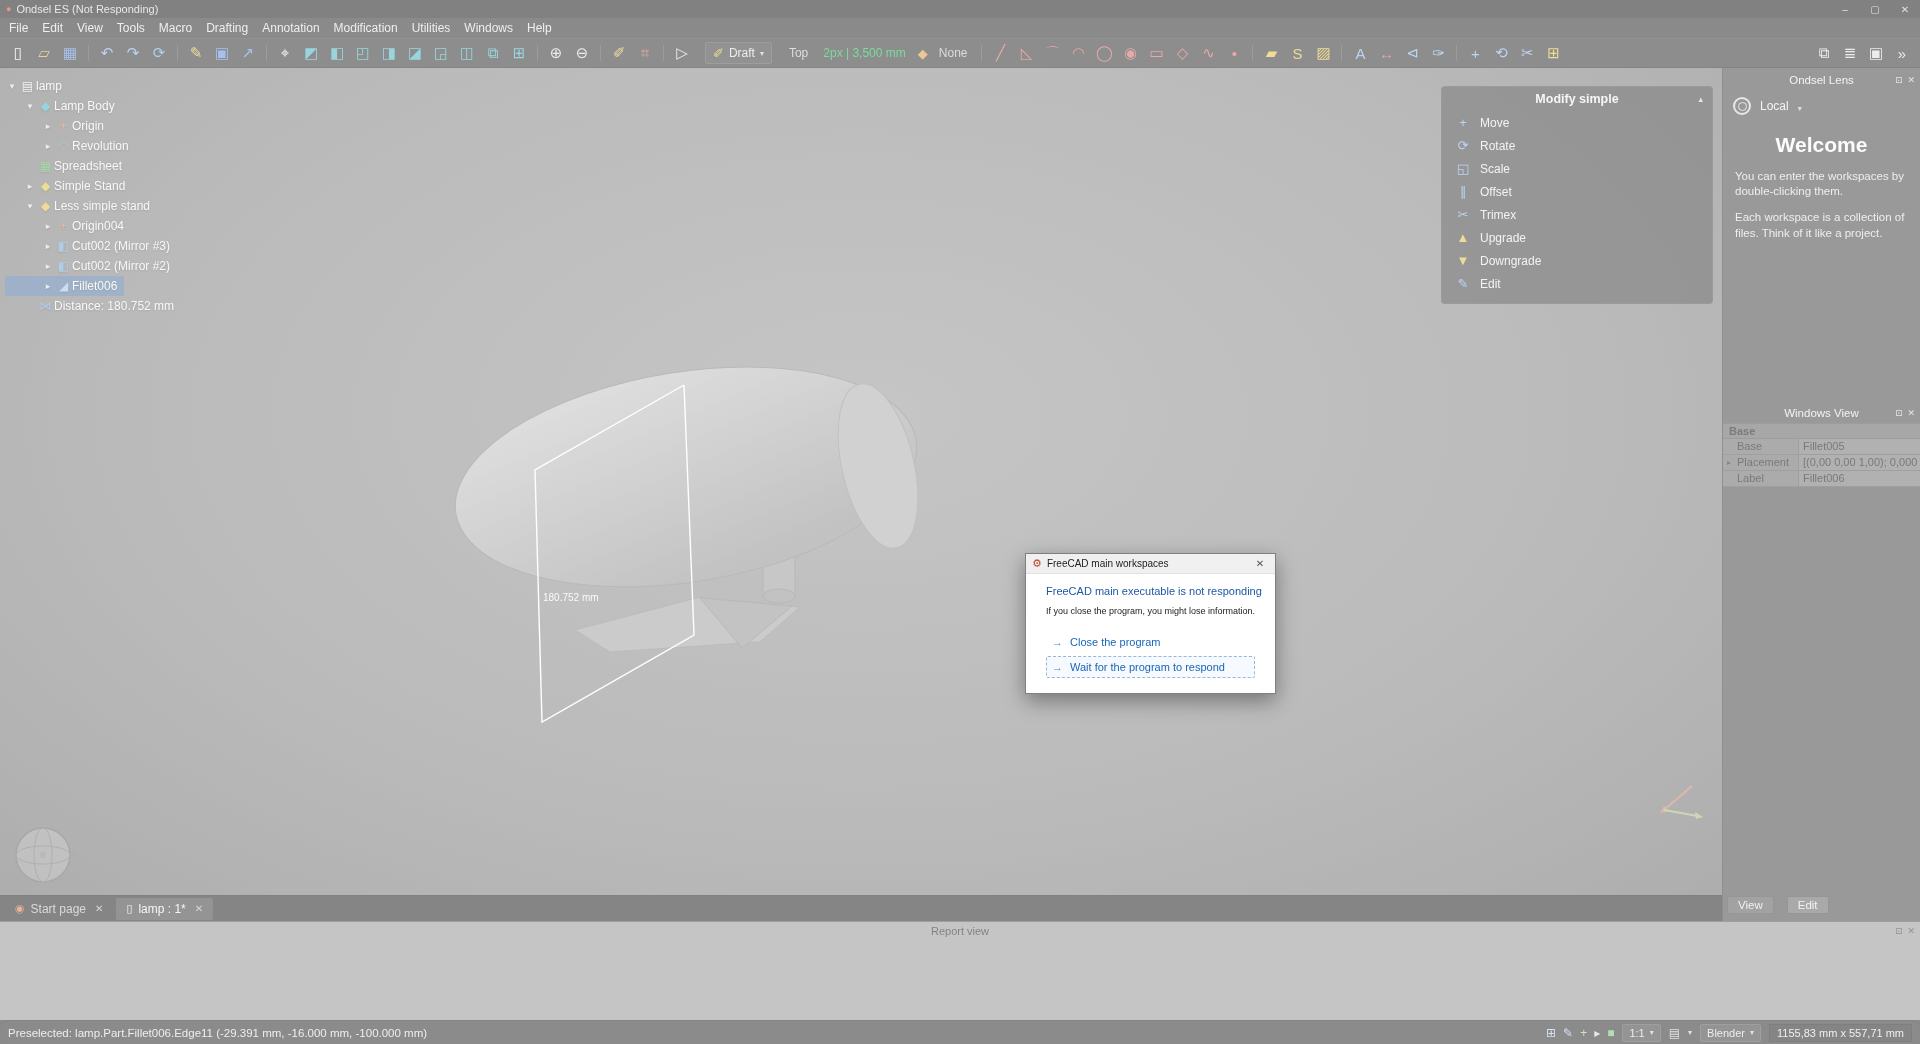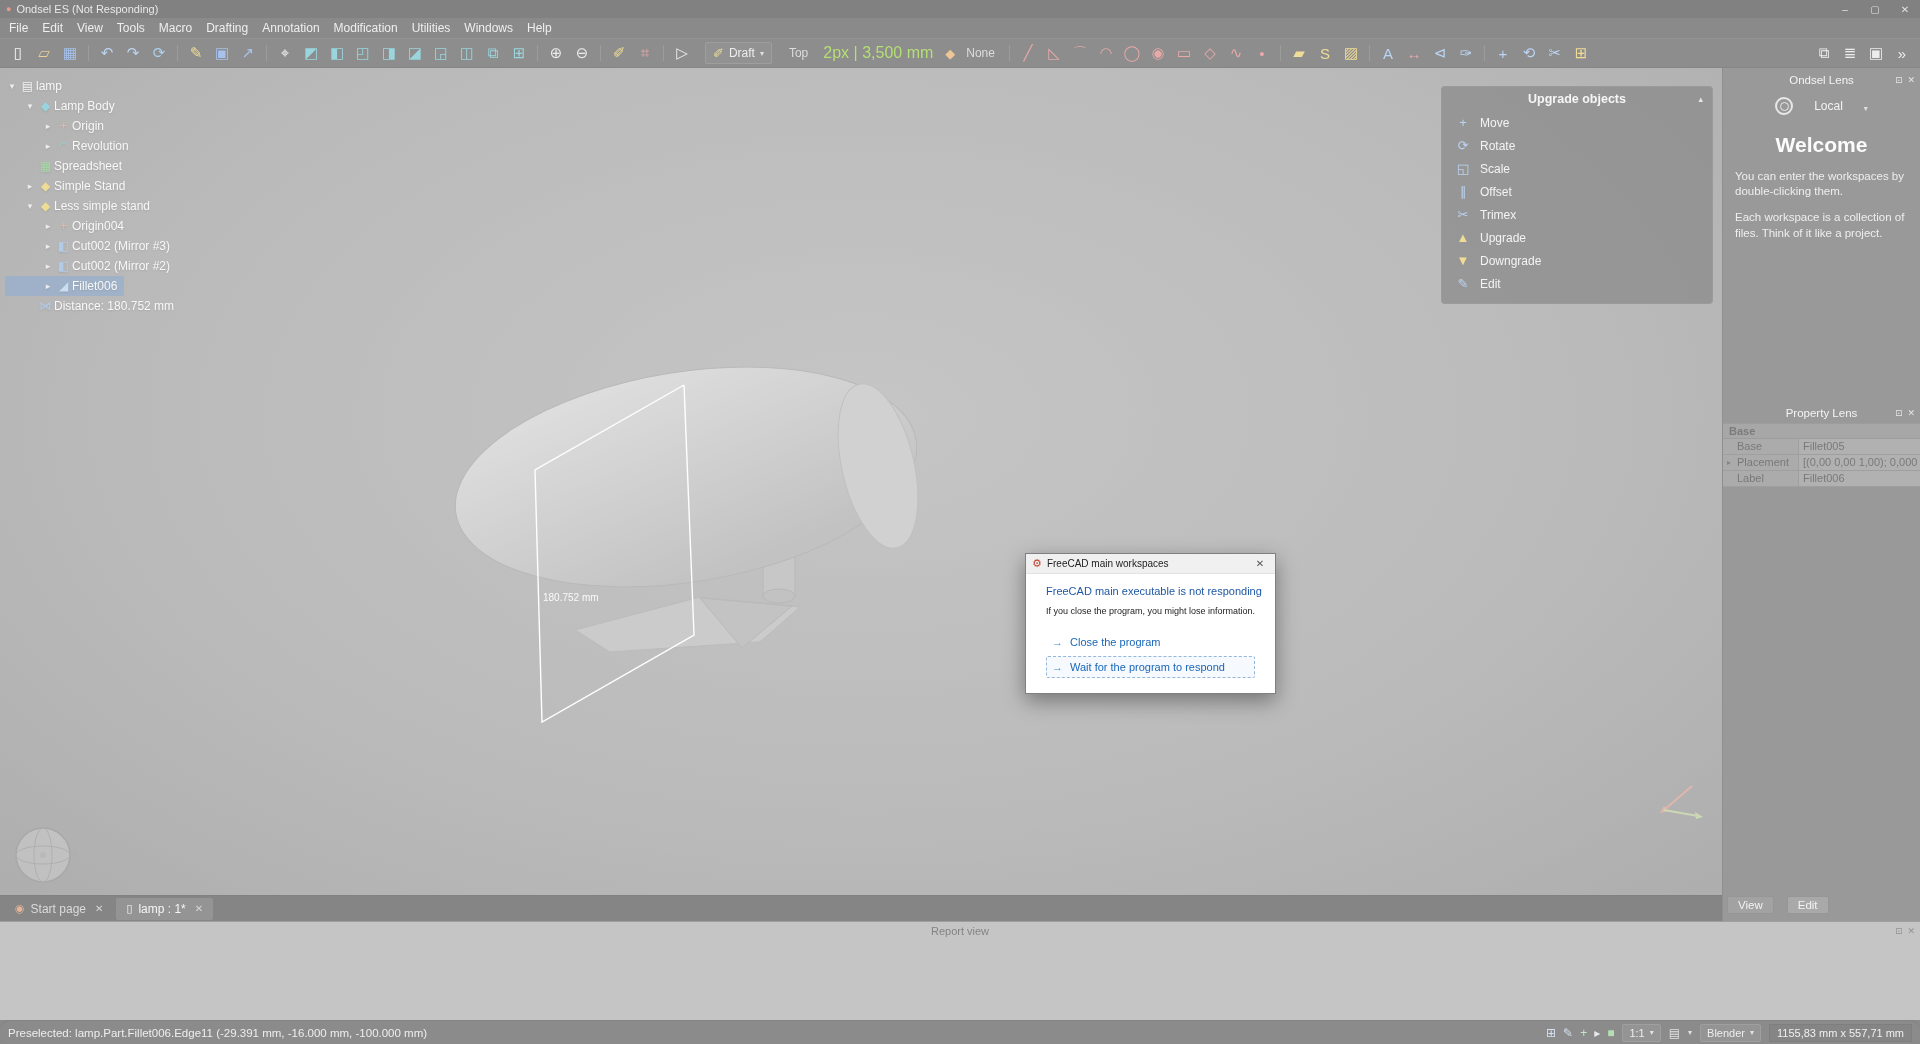--- a/index.html
+++ b/index.html
@@ -20,21 +20,21 @@
   
   .toolbar { height: 30px; background: #414141; border-top: 1px solid #4c4c4c; border-bottom: 1px solid #353535; display: flex; align-items: center; padding: 0 5px; flex: 0 0 auto; }
   .tb-icons { display: flex; align-items: center; height: 100%; }
   .tbi { width: 26px; height: 24px; display: flex; align-items: center; justify-content: center; font-size: 15px; position: relative; border-radius: 2px; }
   .tbi.sep { margin-left: 11px; }
   .tbi.sep::before { content: ""; position: absolute; left: -6px; top: 4px; bottom: 4px; width: 1px; background: #5a5a5a; }
   .combo { display: flex; align-items: center; gap: 5px; background: #4a4a4a; border: 1px solid #5e5e5e; height: 22px; padding: 0 7px; font-size: 12px; color: #e2e2e2; border-radius: 2px; margin-left: 10px; }
   .combo-icon { font-size: 13px; }
   .caret { font-size: 8px; color: #cfcfcf; }
   .flatbtn { color: #c6c6c6; font-size: 12px; padding: 0 9px; margin-left: 8px; }
-  .tb-text { color: #84cc16; font-size: 16px; margin-left: 6px; }
+  .tb-text { color: #22c55e; font-size: 12px; margin-left: 6px; }
   .tb-mini-icon { font-size: 13px; margin-left: 12px; }
   .tb-right { margin-left: auto; display: flex; align-items: center; }
 
   
   .main { flex: 1; display: flex; min-height: 0; }
   .left-col { flex: 1; display: flex; flex-direction: column; min-width: 0; }
   .viewport { flex: 1; position: relative; background: radial-gradient(ellipse at 50% 42%, #9f9f9f 0%, #8d8d8d 60%, #787878 100%); overflow: hidden; }
   .scene { position: absolute; inset: 0; width: 100%; height: 100%; }
 
   
@@ -59,21 +59,21 @@
   .doc-tabs { height: 26px; background: #353535; border-top: 1px solid #2d2d2d; display: flex; align-items: center; padding-left: 5px; gap: 3px; flex: 0 0 auto; }
   .dtab { display: flex; align-items: center; gap: 6px; height: 22px; padding: 0 10px; font-size: 12px; color: #c3c3c3; border-radius: 2px; }
   .dtab.active { background: #4e4e4e; color: #efefef; }
   .dtab-icon { font-size: 11px; }
   .dtab-close { font-size: 10px; color: #bdbdbd; margin-left: 3px; }
 
   
   .sidebar { width: 198px; background: #565656; border-left: 1px solid #454545; display: flex; flex-direction: column; flex: 0 0 auto; }
   .panel-header { height: 19px; display: flex; align-items: center; justify-content: center; font-size: 11.5px; color: #ebebeb; position: relative; flex: 0 0 auto; margin-top: 2px; }
   .ph-controls { position: absolute; right: 5px; display: flex; gap: 5px; font-size: 9px; color: #d5d5d5; }
-  .local-row { display: flex; align-items: center; gap: 21px; padding: 8px 10px 2px; justify-content: center; }
+  .local-row { display: flex; align-items: center; gap: 9px; padding: 8px 10px 2px; }
   .local-ring { width: 18px; height: 18px; border: 2px solid #d8d8d8; border-radius: 50%; display: flex; align-items: center; justify-content: center; }
   .local-ring::after { content: ""; width: 7px; height: 7px; border: 1.5px solid #d8d8d8; border-radius: 50%; }
   .local-label { font-size: 12px; color: #ececec; }
   .local-caret { font-size: 8px; color: #cfcfcf; margin-top: 5px; }
   .welcome { font-size: 21px; font-weight: bold; color: #fafafa; text-align: center; margin: 16px 0 12px; }
   .lens-p { font-size: 11.5px; color: #e3e3e3; line-height: 1.32; margin: 0 12px 11px; }
   .pv-spacer { height: 150px; }
   .pv-group { background: #6d6d6d; border-top: 1px solid #5c5c5c; border-bottom: 1px solid #5c5c5c; color: #242424; font-weight: bold; font-size: 11px; padding: 1px 6px; }
   .pv-row { display: flex; font-size: 11px; height: 16px; border-bottom: 1px solid #606060; color: #1d1d1d; }
   .pv-name { width: 76px; border-right: 1px solid #606060; display: flex; align-items: center; padding-left: 4px; gap: 2px; background: #747474; }
@@ -364,21 +364,21 @@
               <div class="trow" style="--d: 1;">
                 <span class="arrow"></span>
                 <span class="ticon" style="color: rgb(127, 168, 217);">⋈</span>
                 <span>Distance: 180.752 mm</span>
               </div>
             </div>
         </div>
 
         <div class="modify-panel">
           <div class="mp-header">
-            <span>Upgrade objects</span>
+            <span>Modify simple</span>
             <span class="mp-collapse">▴</span>
           </div>
           <div>
 
               <div class="mp-item">
                 <span class="mp-icon" style="color: rgb(143, 185, 236);">+</span>
                 <span>Move</span>
               </div>
 
               <div class="mp-item">
@@ -469,21 +469,21 @@
 
 
           <p class="lens-p">You can enter the workspaces by double-clicking them.</p>
 
           <p class="lens-p">Each workspace is a collection of files. Think of it like a project.</p>
         </div>
 
       <div class="pv-spacer"></div>
 
       <div class="panel-header">
-        <span>Property Lens</span>
+        <span>Windows View</span>
         <span class="ph-controls">
           <span>⊡</span>
           <span>✕</span>
         </span>
       </div>
       <div class="pv-group">Base</div>
       <div>
 
           <div class="pv-row">
             <div class="pv-name">

